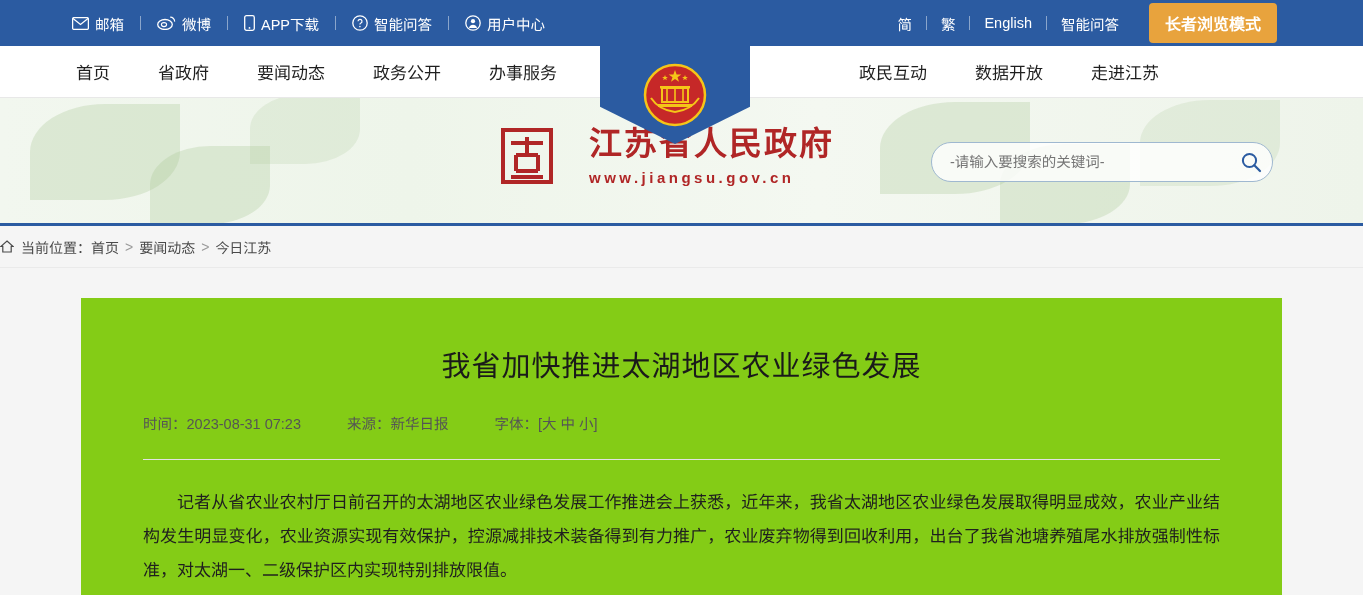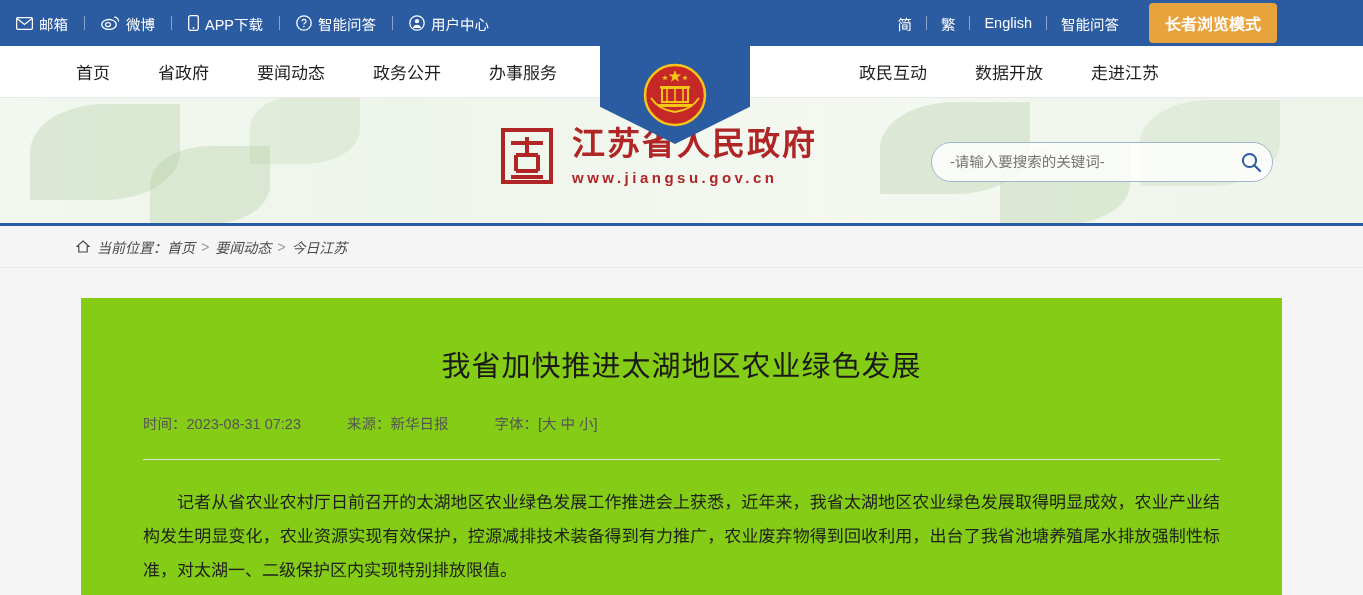--- a/index.html
+++ b/index.html
@@ -16,20 +16,21 @@
     height: 46px;
     background: #2b5ba1;
     display: flex;
     align-items: center;
     color: #ffffff;
     position: relative;
   }
   .topbar-left {
     display: flex;
     align-items: center;
+    padding-left: 56px;
     gap: 0px;
   }
   .top-link {
     display: flex;
     align-items: center;
     gap: 6px;
     font-size: 14.5px;
     color: #ffffff;
     white-space: nowrap;
     padding: 0 16px;
@@ -122,21 +123,21 @@
     position: absolute;
     border-radius: 50% 0 50% 0;
     background: rgba(168, 200, 150, 0.30);
   }
   .banner-center {
     position: absolute;
     left: 500px;
     top: 28px;
     display: flex;
     align-items: center;
-    gap: 18px;
+    gap: 35px;
   }
   .logo-mark {
     width: 54px; height: 58px;
     position: relative;
   }
   .site-title {
     color: #b02626;
     font-size: 33px;
     font-weight: bold;
     letter-spacing: 2px;
@@ -177,25 +178,23 @@
     display: flex; align-items: center; justify-content: center;
     cursor: pointer;
   }
 
   
   .crumbbar {
     height: 42px;
     background: #f5f5f5;
     display: flex;
     align-items: center;
-    padding-left: 76px;
     font-size: 14px;
     color: #4a4a4a;
     border-bottom: 1px solid #eaeaea;
-    font-style: italic;
   }
   .crumb-link { color: #4a4a4a; }
   .crumb-sep { margin: 0 6px; color: #9a9a9a; }
 
   
   .page-body {
     background: #f5f5f5;
     height: calc(595px - 46px - 52px - 128px - 42px);
     padding-top: 26px;
   }

